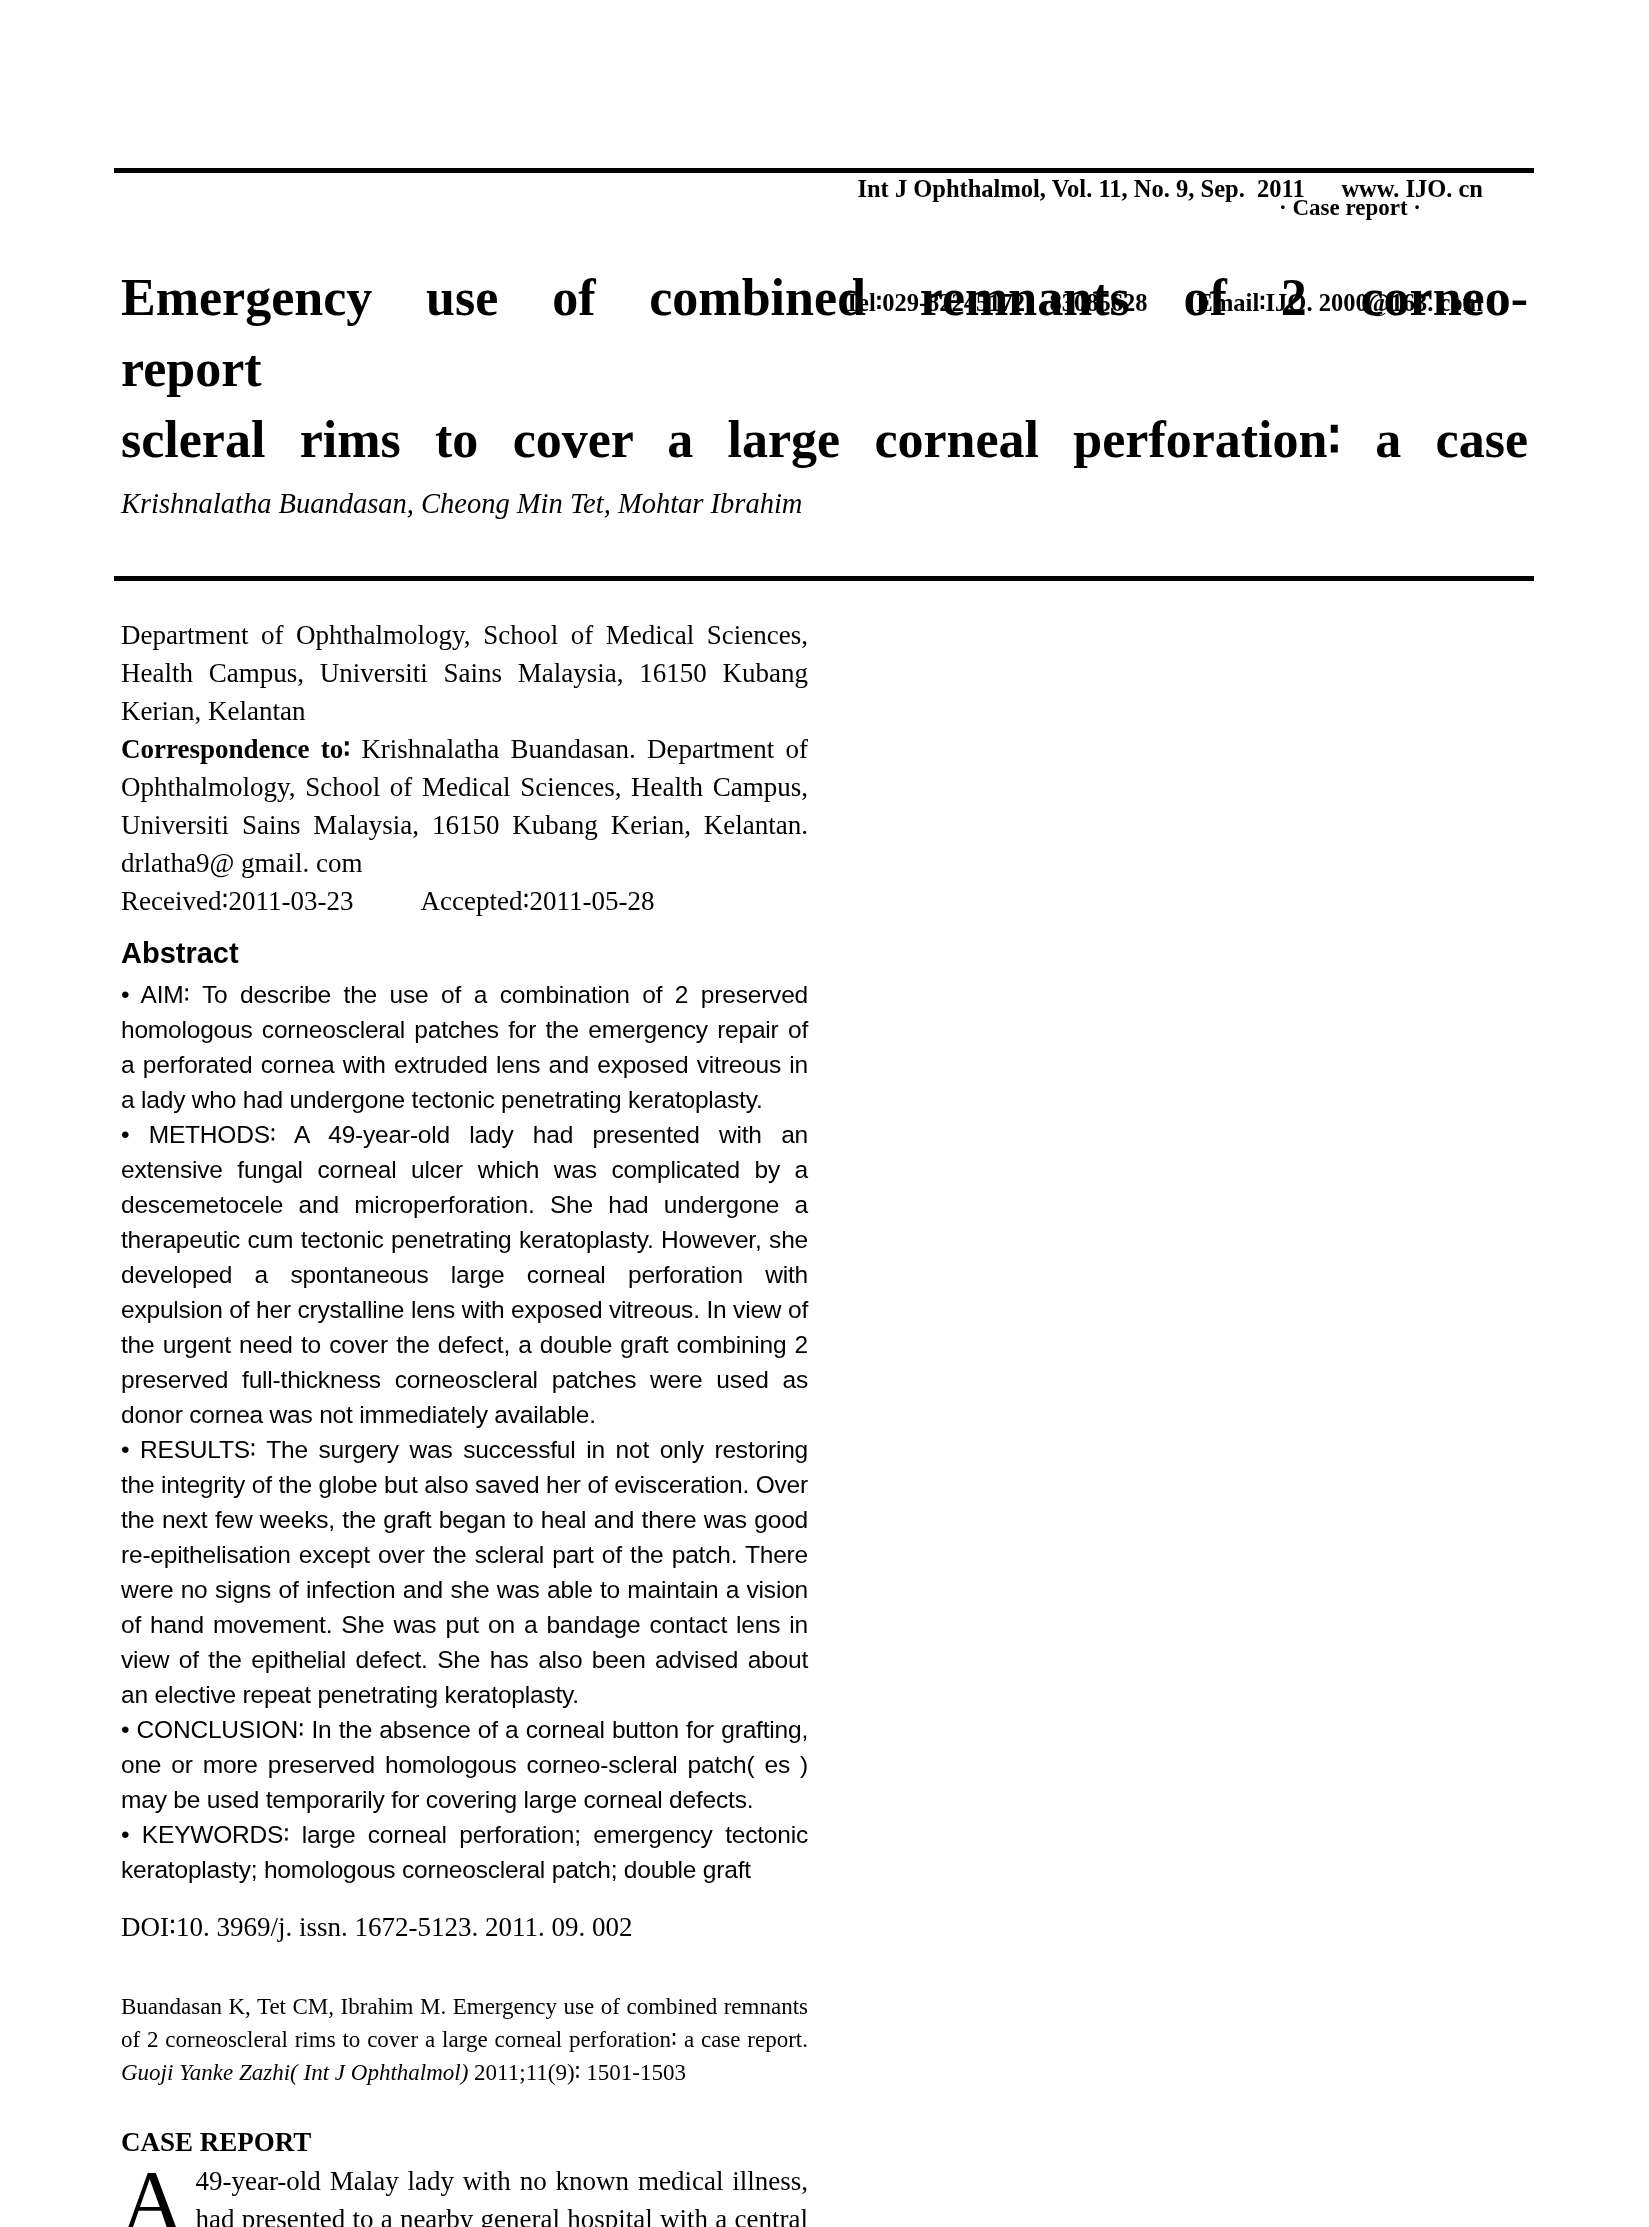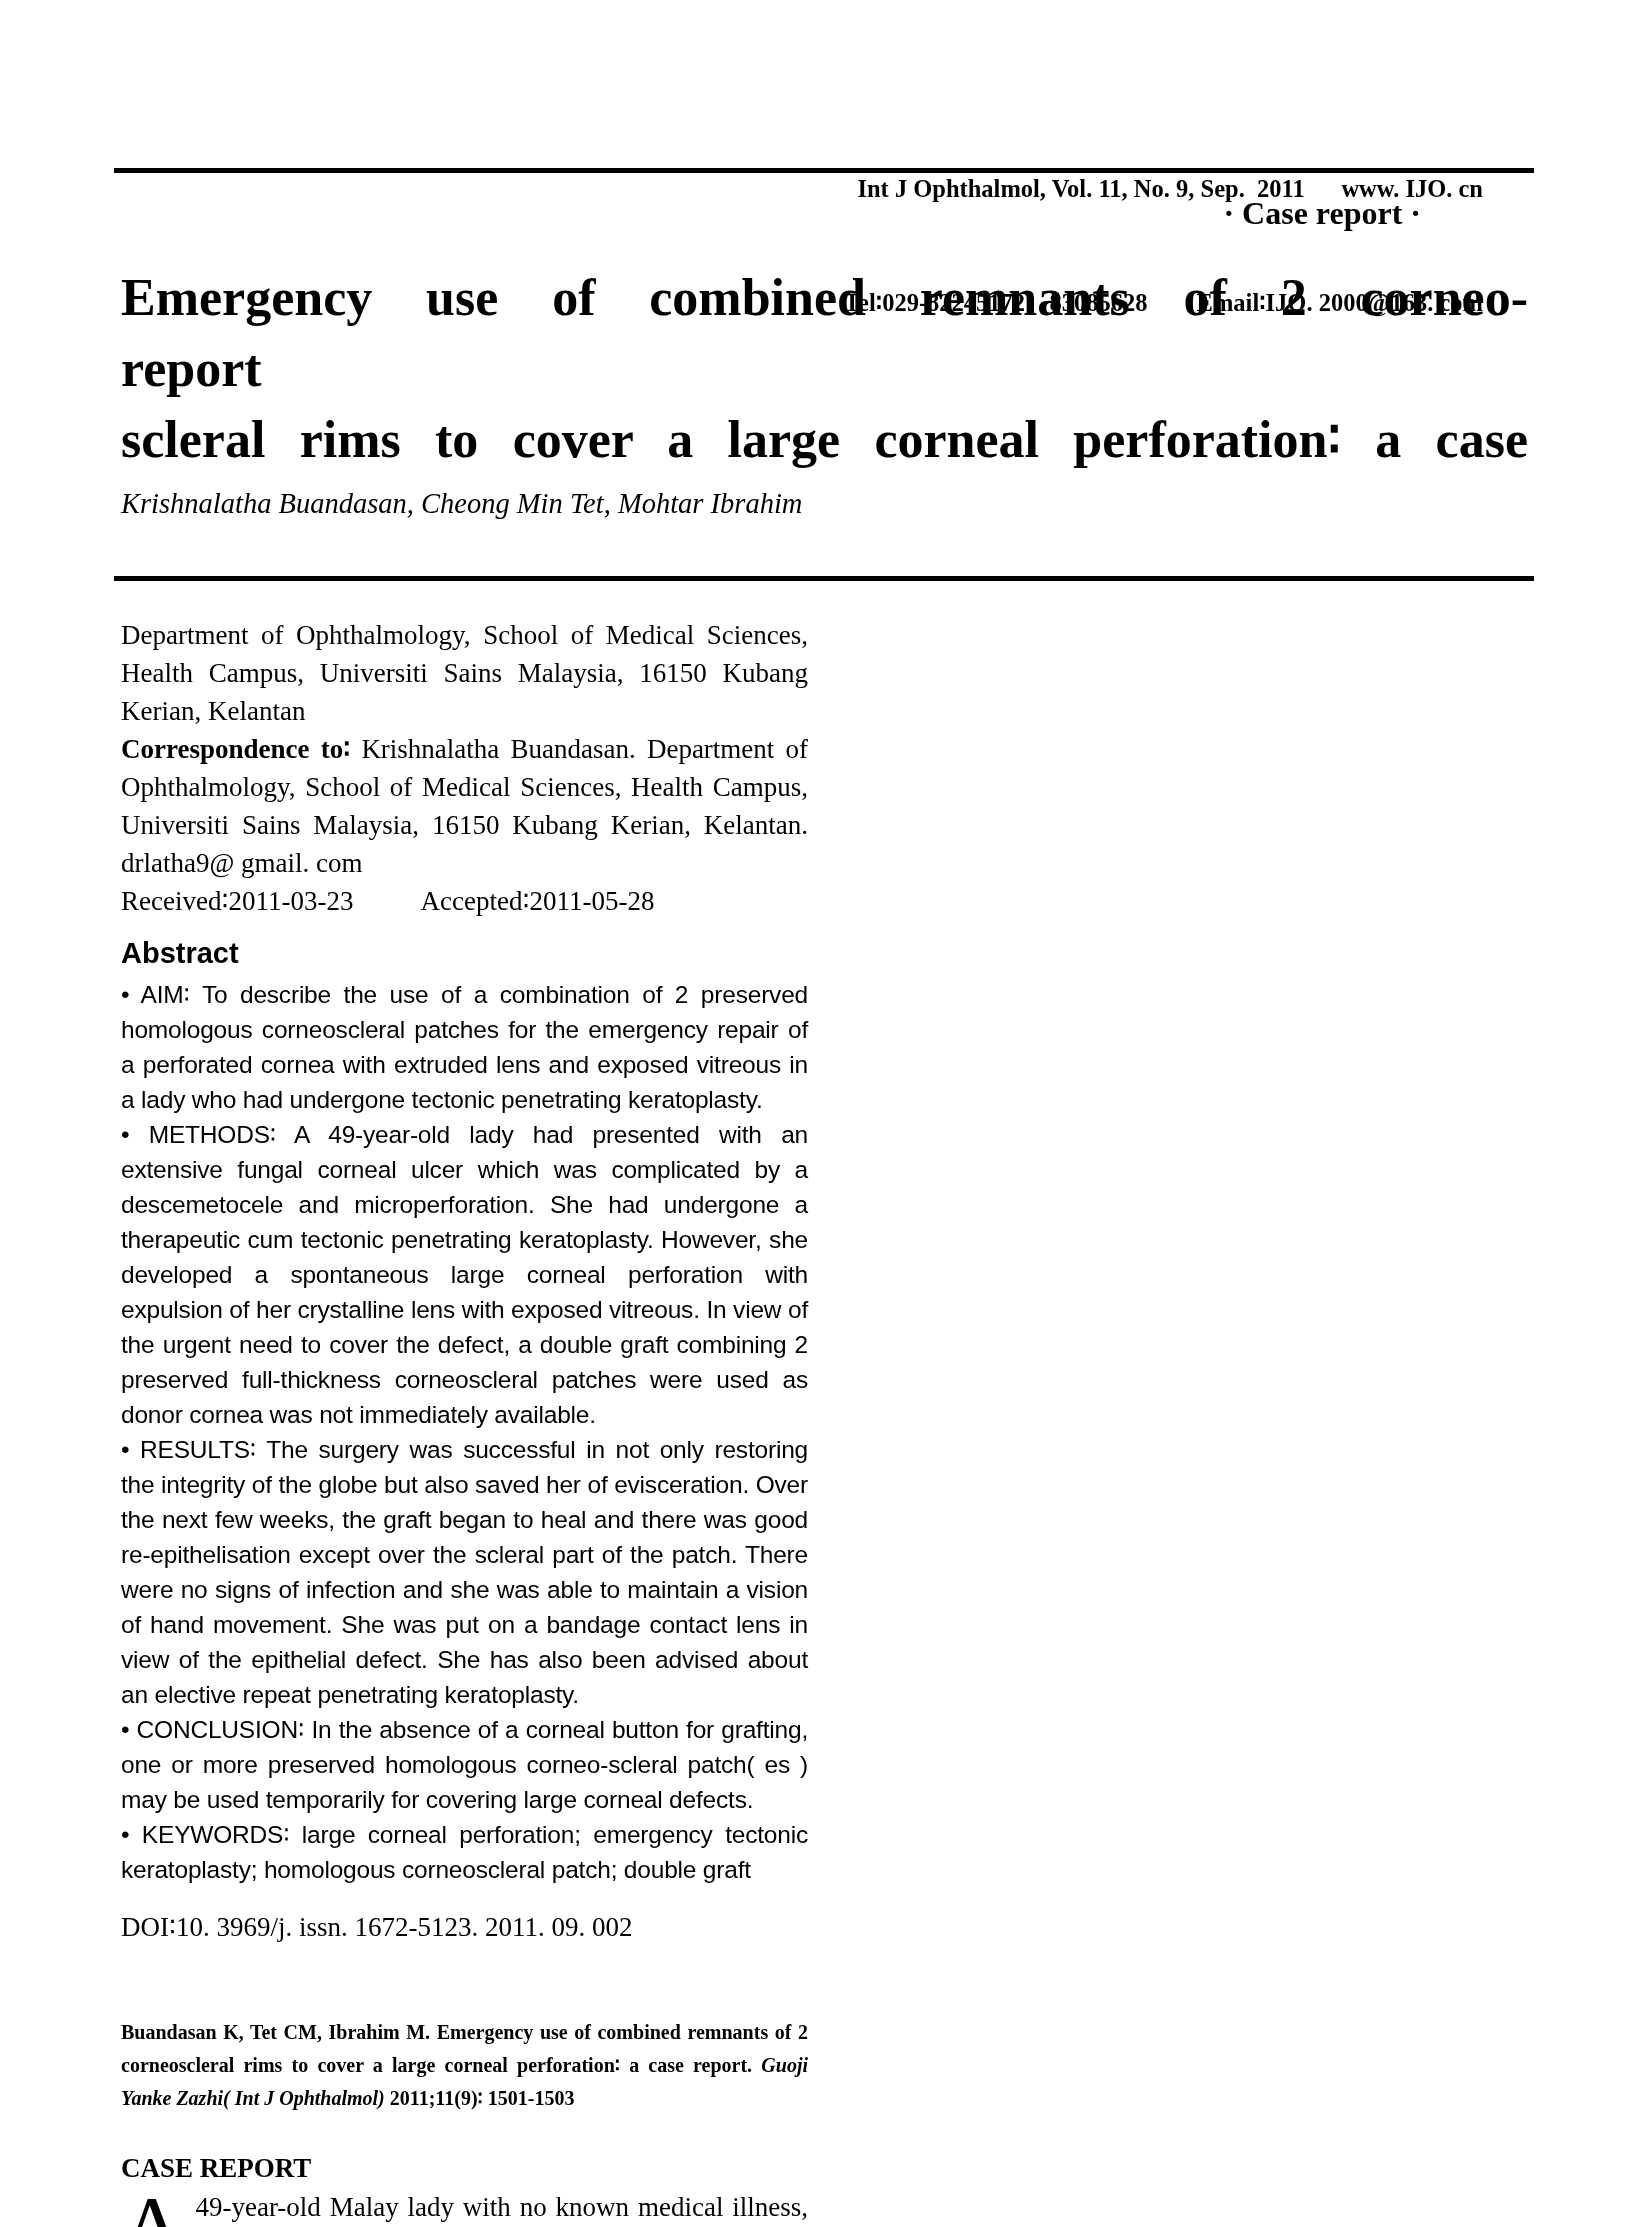--- a/index.html
+++ b/index.html
@@ -23,21 +23,21 @@
   }
   .rule {
     position:absolute; left:114px; width:1420px; height:5.3px;
     background:#000;
   }
   .rule-1 { top:168px; }
   .rule-2 { top:576px; }
 
   .section-label {
     position:absolute; top:195px; right:228px;
-    font-weight:bold; font-size:32px;
+    font-weight:bold; font-size:23px;
   }
 
   .article-title {
     position:absolute; top:262px; left:121px; width:1407px;
     font-weight:bold; font-size:52px; line-height:71px;
   }
   .title-line { text-align:justify; text-align-last:justify; }
   .title-line.last { text-align-last:left; }
 
   .authors {
@@ -64,23 +64,22 @@
     margin-top:15px; margin-bottom:6.2px;
   }
   p.abs {
     font-family:"Liberation Sans", sans-serif;
     font-size:24.5px; line-height:35px; text-align:justify;
     letter-spacing:-0.2px;
   }
   .doi-line { font-size:27px; line-height:38px; margin-top:21px; }
 
   .citation {
-    font-size:20px; line-height:33px; text-align:justify;
-    margin-top:70px;
-    font-weight:bold;
+    font-size:23px; line-height:33px; text-align:justify;
+    margin-top:44px;
   }
   .citation .ital { font-style:italic; }
 
   .case-heading { font-weight:bold; font-size:27px; line-height:39px; }
   .dropcap {
     float:left;
     font-size:87px; line-height:67px;
     margin:4.5px 11.6px 0 0;
   }
 </style>

